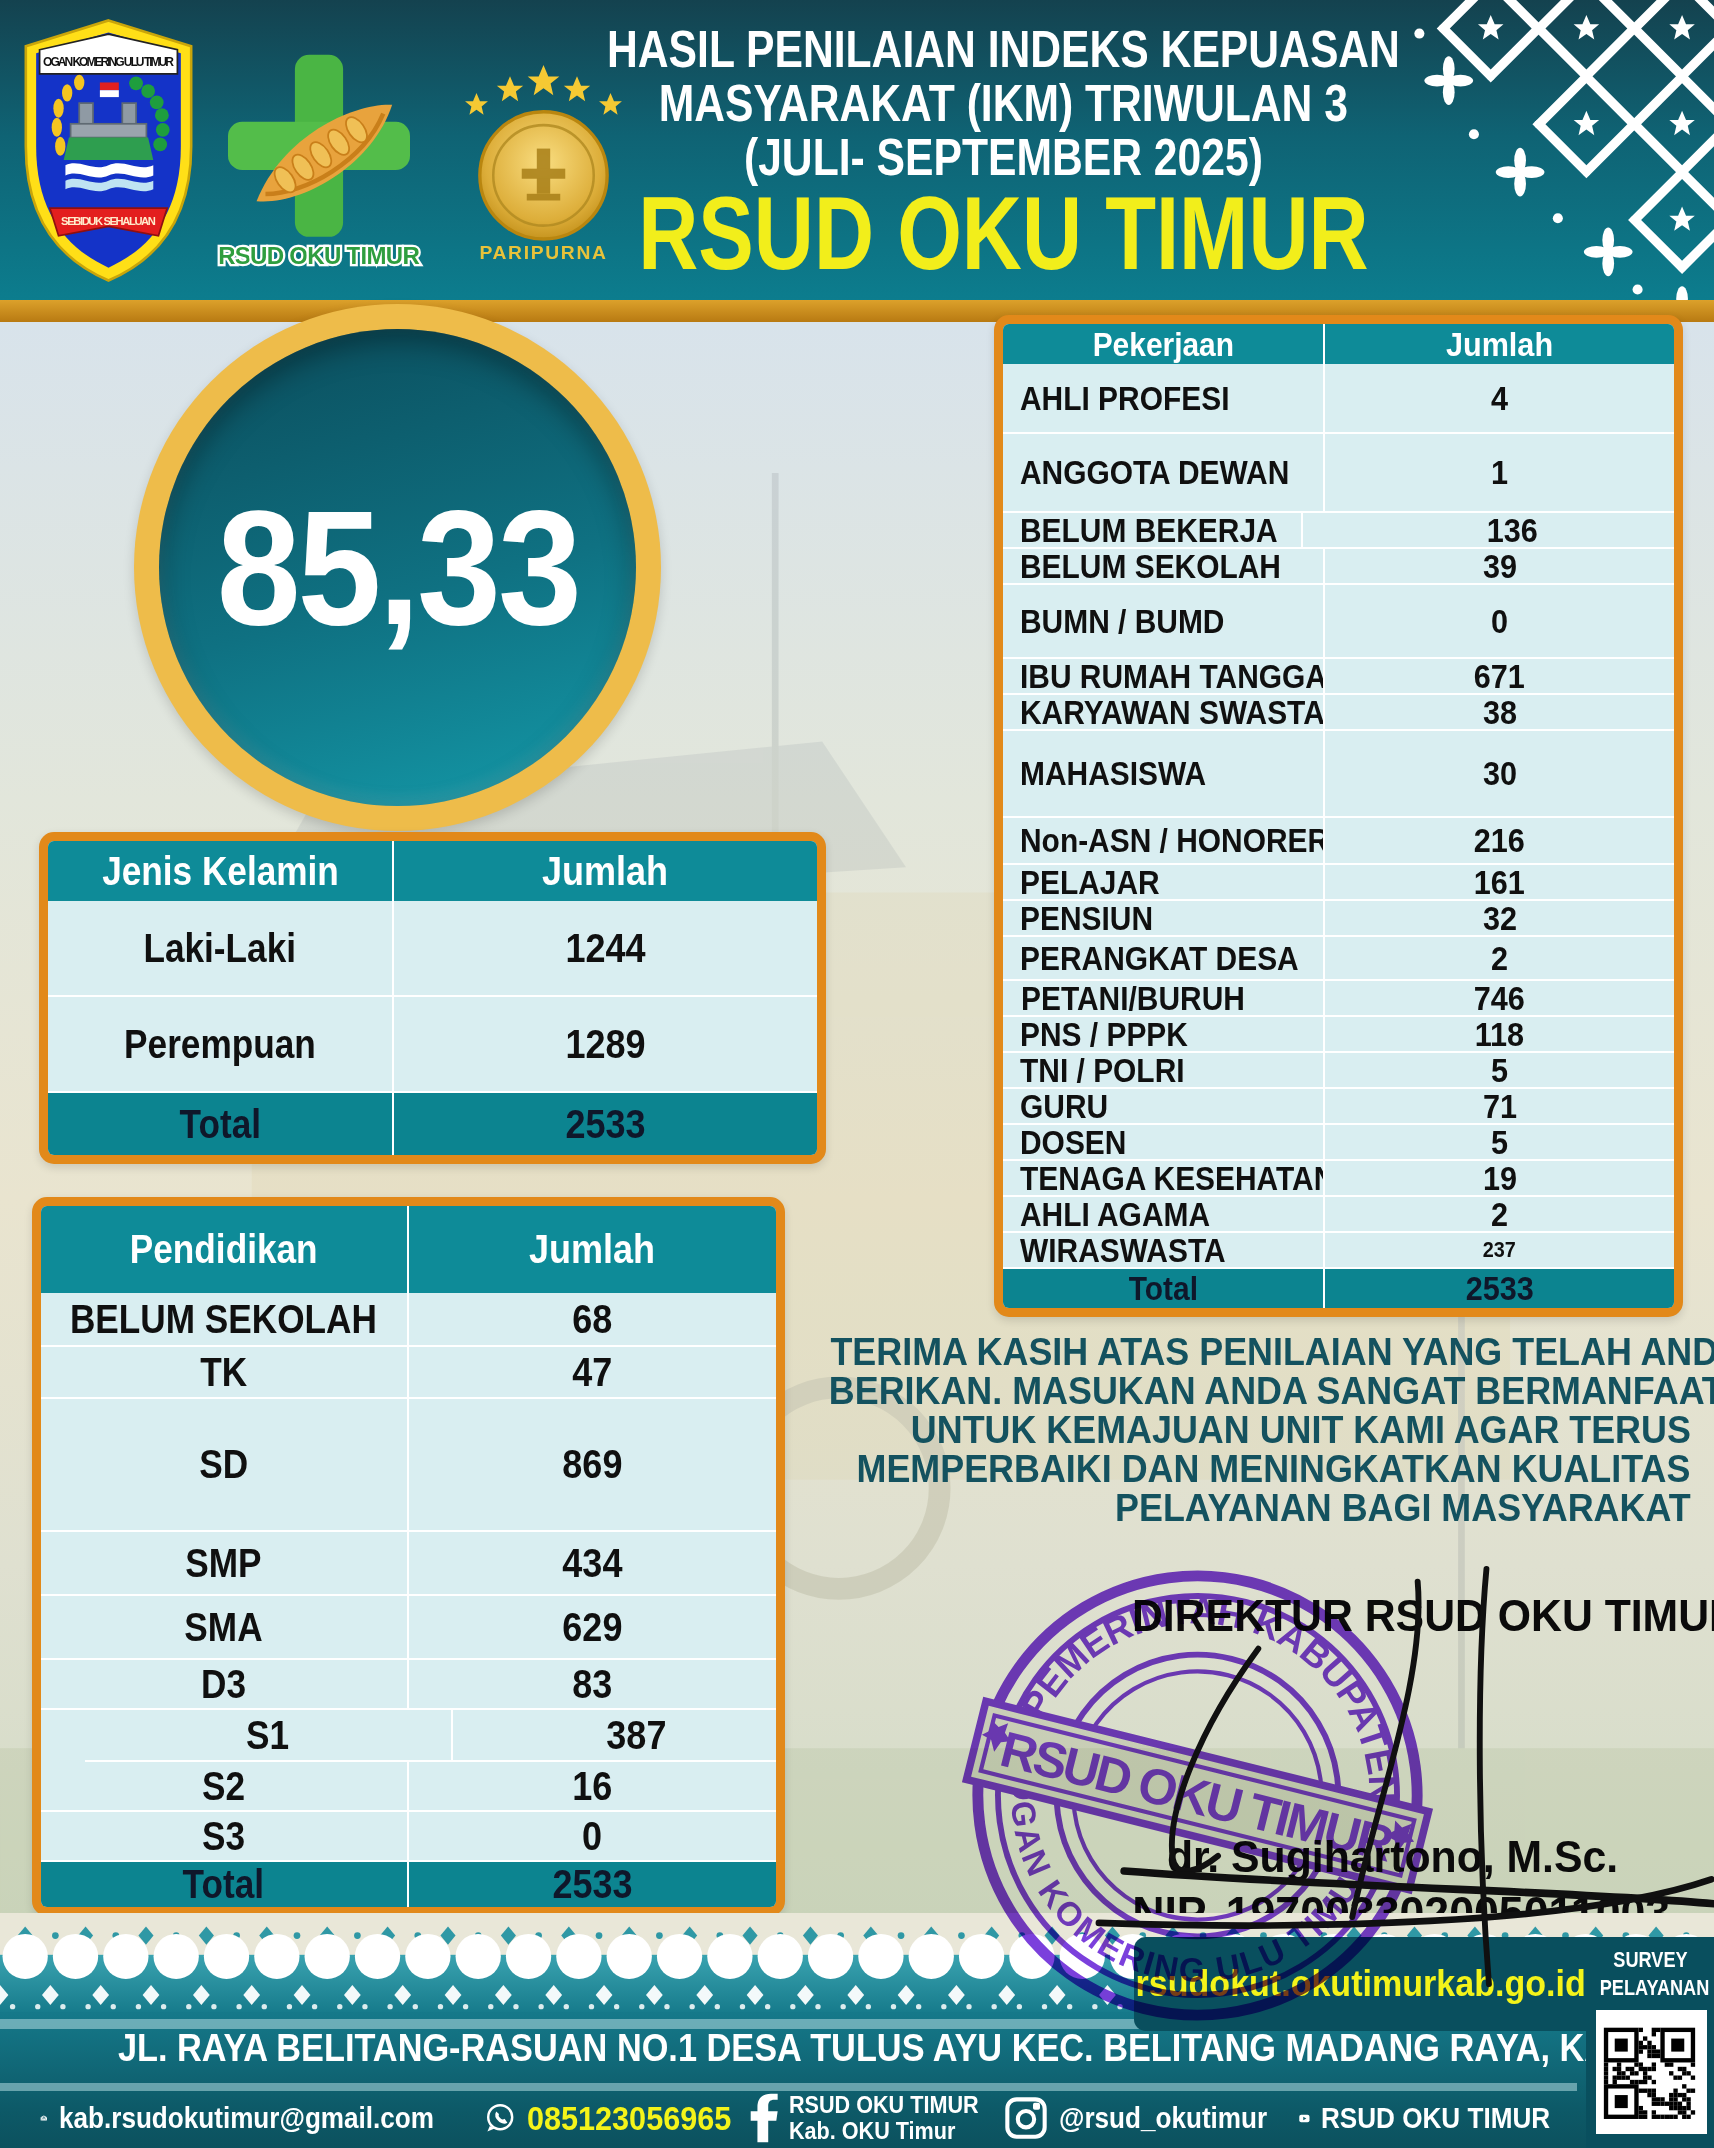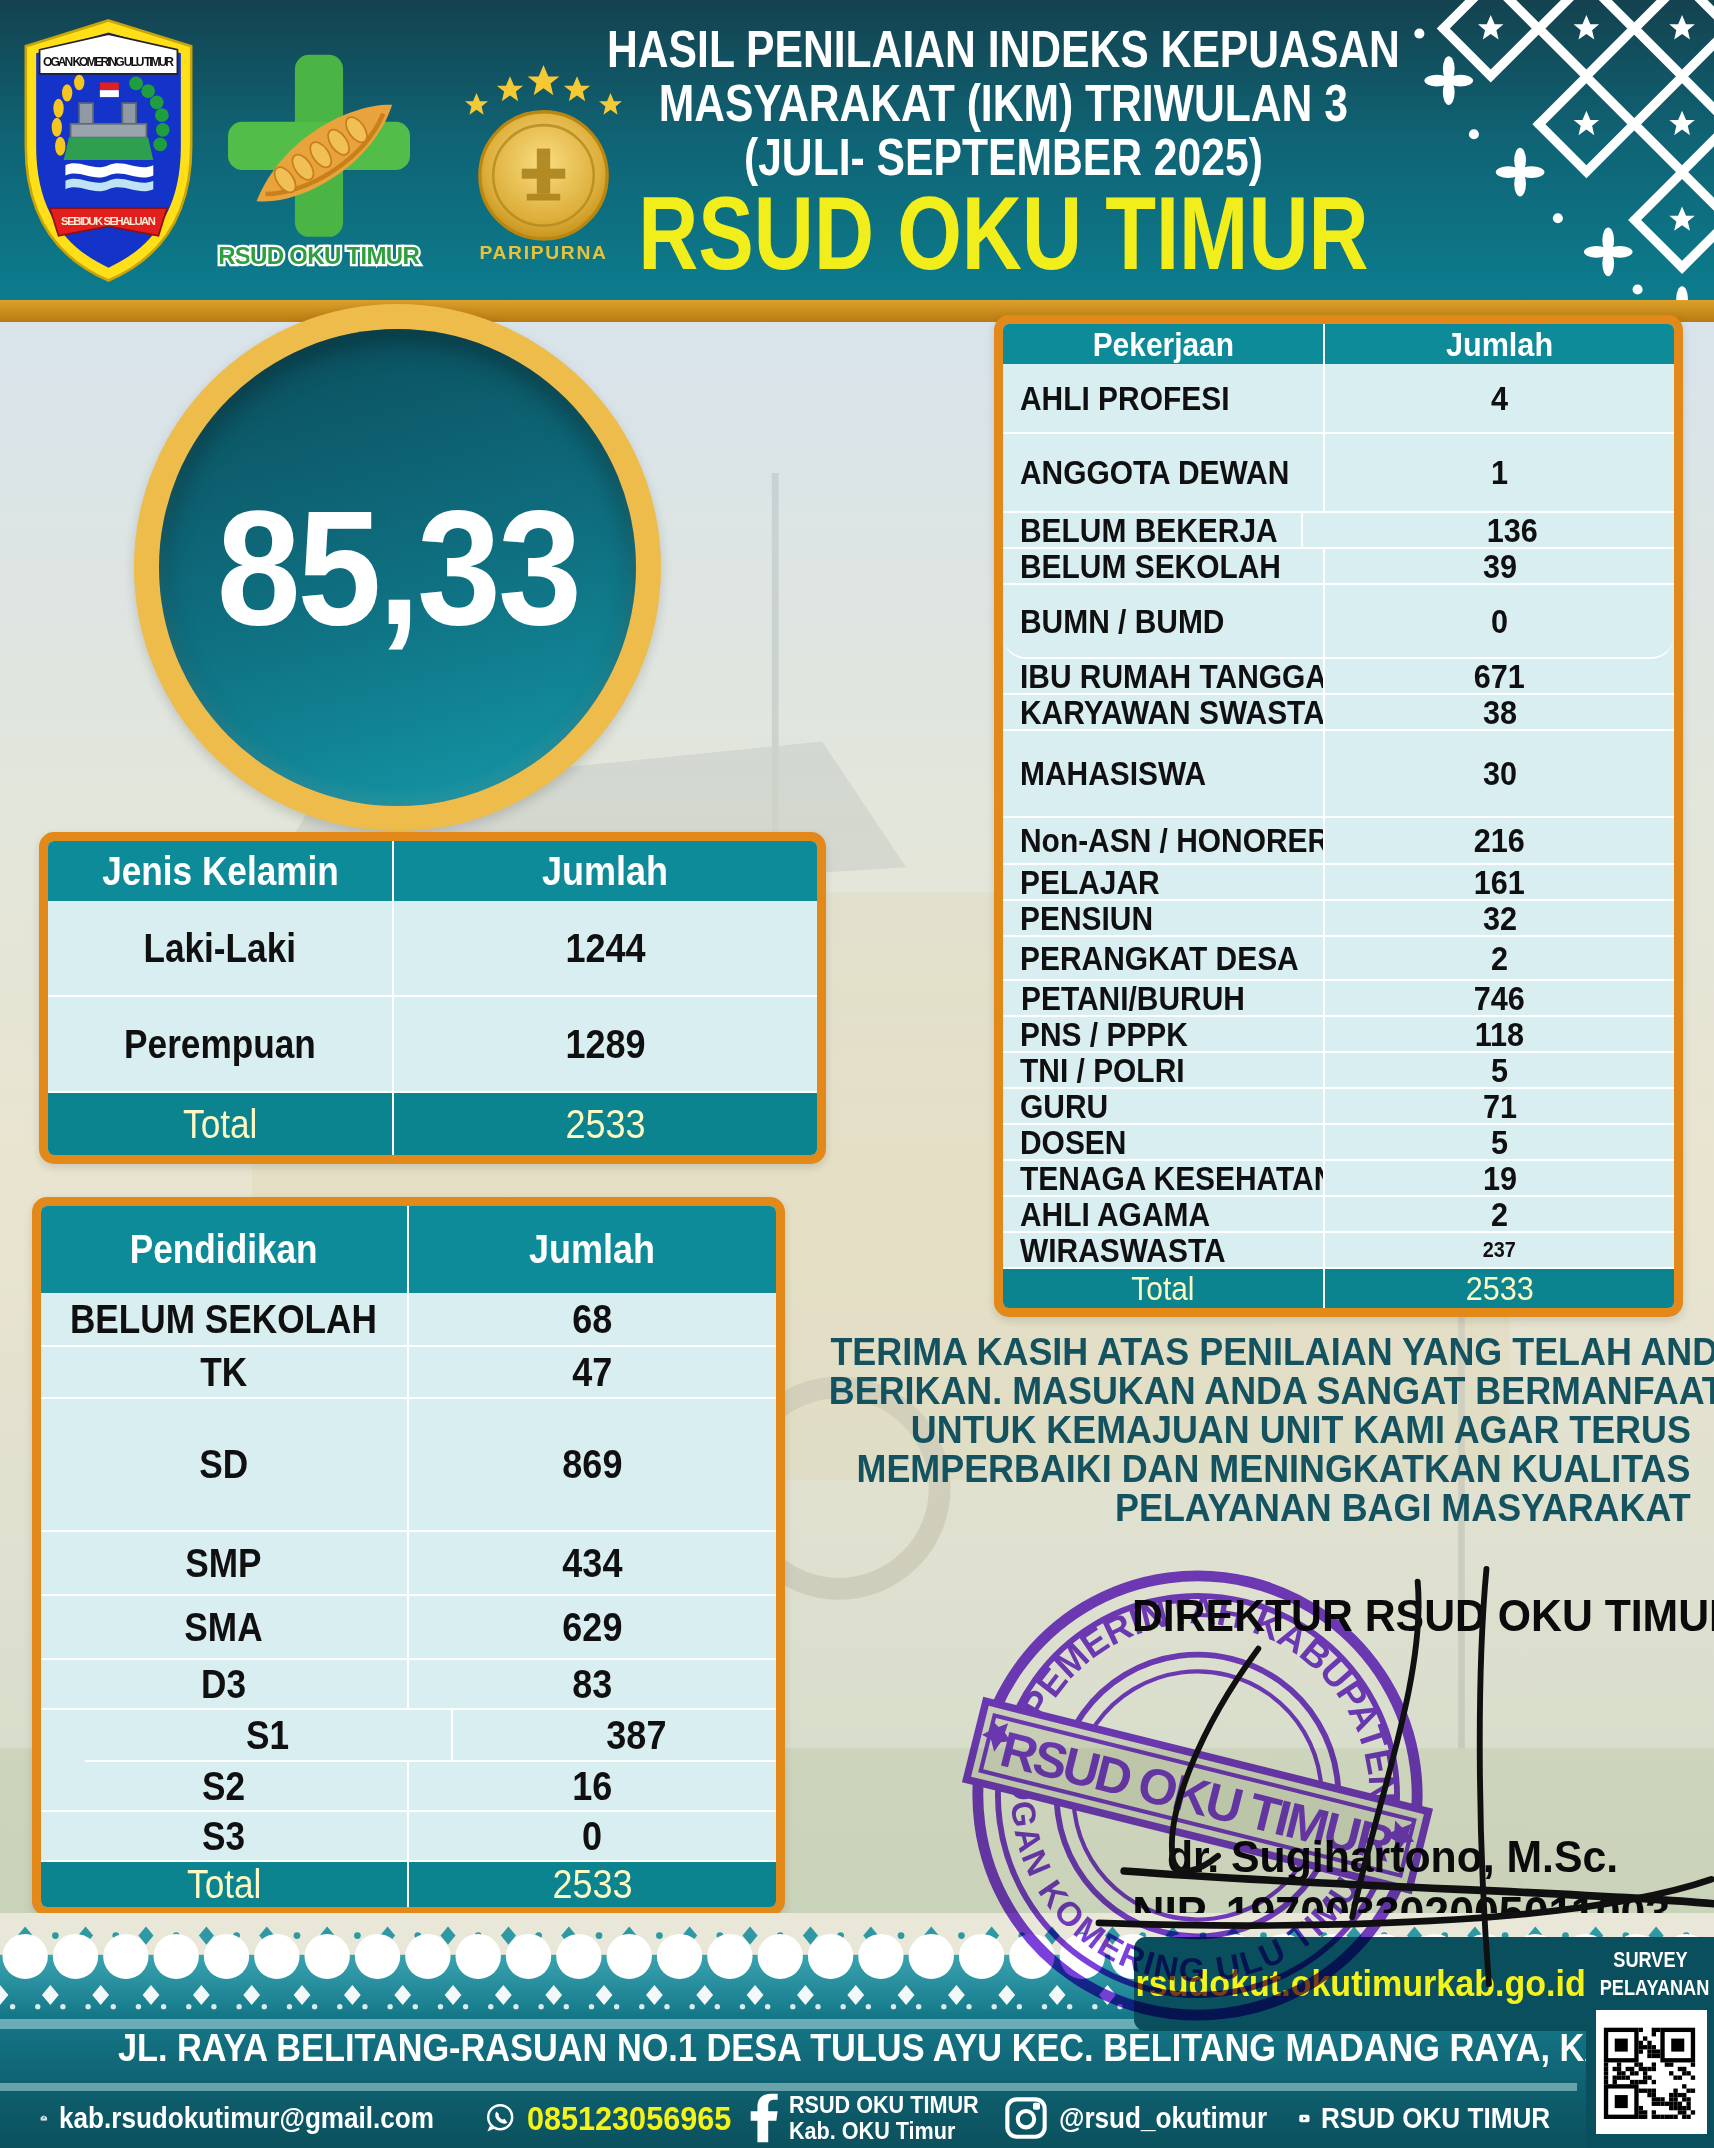--- a/index.html
+++ b/index.html
@@ -35,21 +35,21 @@
   #score-value{color:#fff;font-weight:bold;font-size:164px;letter-spacing:-3.4px;}
 
   
   .otable{border:9.2px solid #e2891a;border-radius:15px;background:#d9eef1;overflow:hidden;
     box-shadow:0 3.4px 8.4px rgba(0,0,0,.12);}
   .t-row{display:flex;width:100%;box-sizing:border-box;}
   .t-cell{box-sizing:border-box;display:flex;align-items:center;justify-content:center;
     overflow:hidden;white-space:nowrap;}
   .t-head{background:#0e8b98;color:#fff;font-weight:bold;}
   .t-body{background:#d9eef1;color:#101010;font-weight:bold;border-bottom:2.5px solid #fff;}
-  .t-total{background:#0c8490;color:#fef9c3;font-weight:normal;}
+  .t-total{background:#0c8490;color:#0f172a;font-weight:bold;}
   .div-r{border-right:2.5px solid #fff;}
 
   
   #thanks{right:23.5px;top:1332px;width:940px;text-align:right;color:#14525f;font-weight:bold;}
   .thanks-line{font-size:39px;line-height:39px;white-space:nowrap;}
 
   
   #sig-title{left:1116px;top:1590px;width:587px;text-align:center;color:#0b0b0b;
      font-weight:bold;font-size:45px;white-space:nowrap;}
   #sig-name{left:1099px;top:1831px;width:587px;text-align:center;color:#0b0b0b;
@@ -390,21 +390,21 @@
         </div>
       </div>
       <div class="t-row t-body" style="height: 36px;">
         <div class="t-cell div-r" style="width: 48%; font-size: 34px; justify-content: flex-start; padding-left: 17px;">
           <span class="cond-l" style="--sx: .88;">BELUM SEKOLAH</span>
         </div>
         <div class="t-cell" style="width: 52%; font-size: 34px;">
           <span class="cond" style="--sx: .9;">39</span>
         </div>
       </div>
-      <div class="t-row t-body" style="height: 74px; border-radius: 23px;">
+      <div class="t-row t-body" style="height: 74px;">
         <div class="t-cell div-r" style="width: 48%; font-size: 34px; justify-content: flex-start; padding-left: 17px;">
           <span class="cond-l" style="--sx: .88;">BUMN / BUMD</span>
         </div>
         <div class="t-cell" style="width: 52%; font-size: 34px;">
           <span class="cond" style="--sx: .9;">0</span>
         </div>
       </div>
       <div class="t-row t-body" style="height: 36px;">
         <div class="t-cell div-r" style="width: 48%; font-size: 34px; justify-content: flex-start; padding-left: 17px;">
           <span class="cond-l" style="--sx: .88;">IBU RUMAH TANGGA</span>

